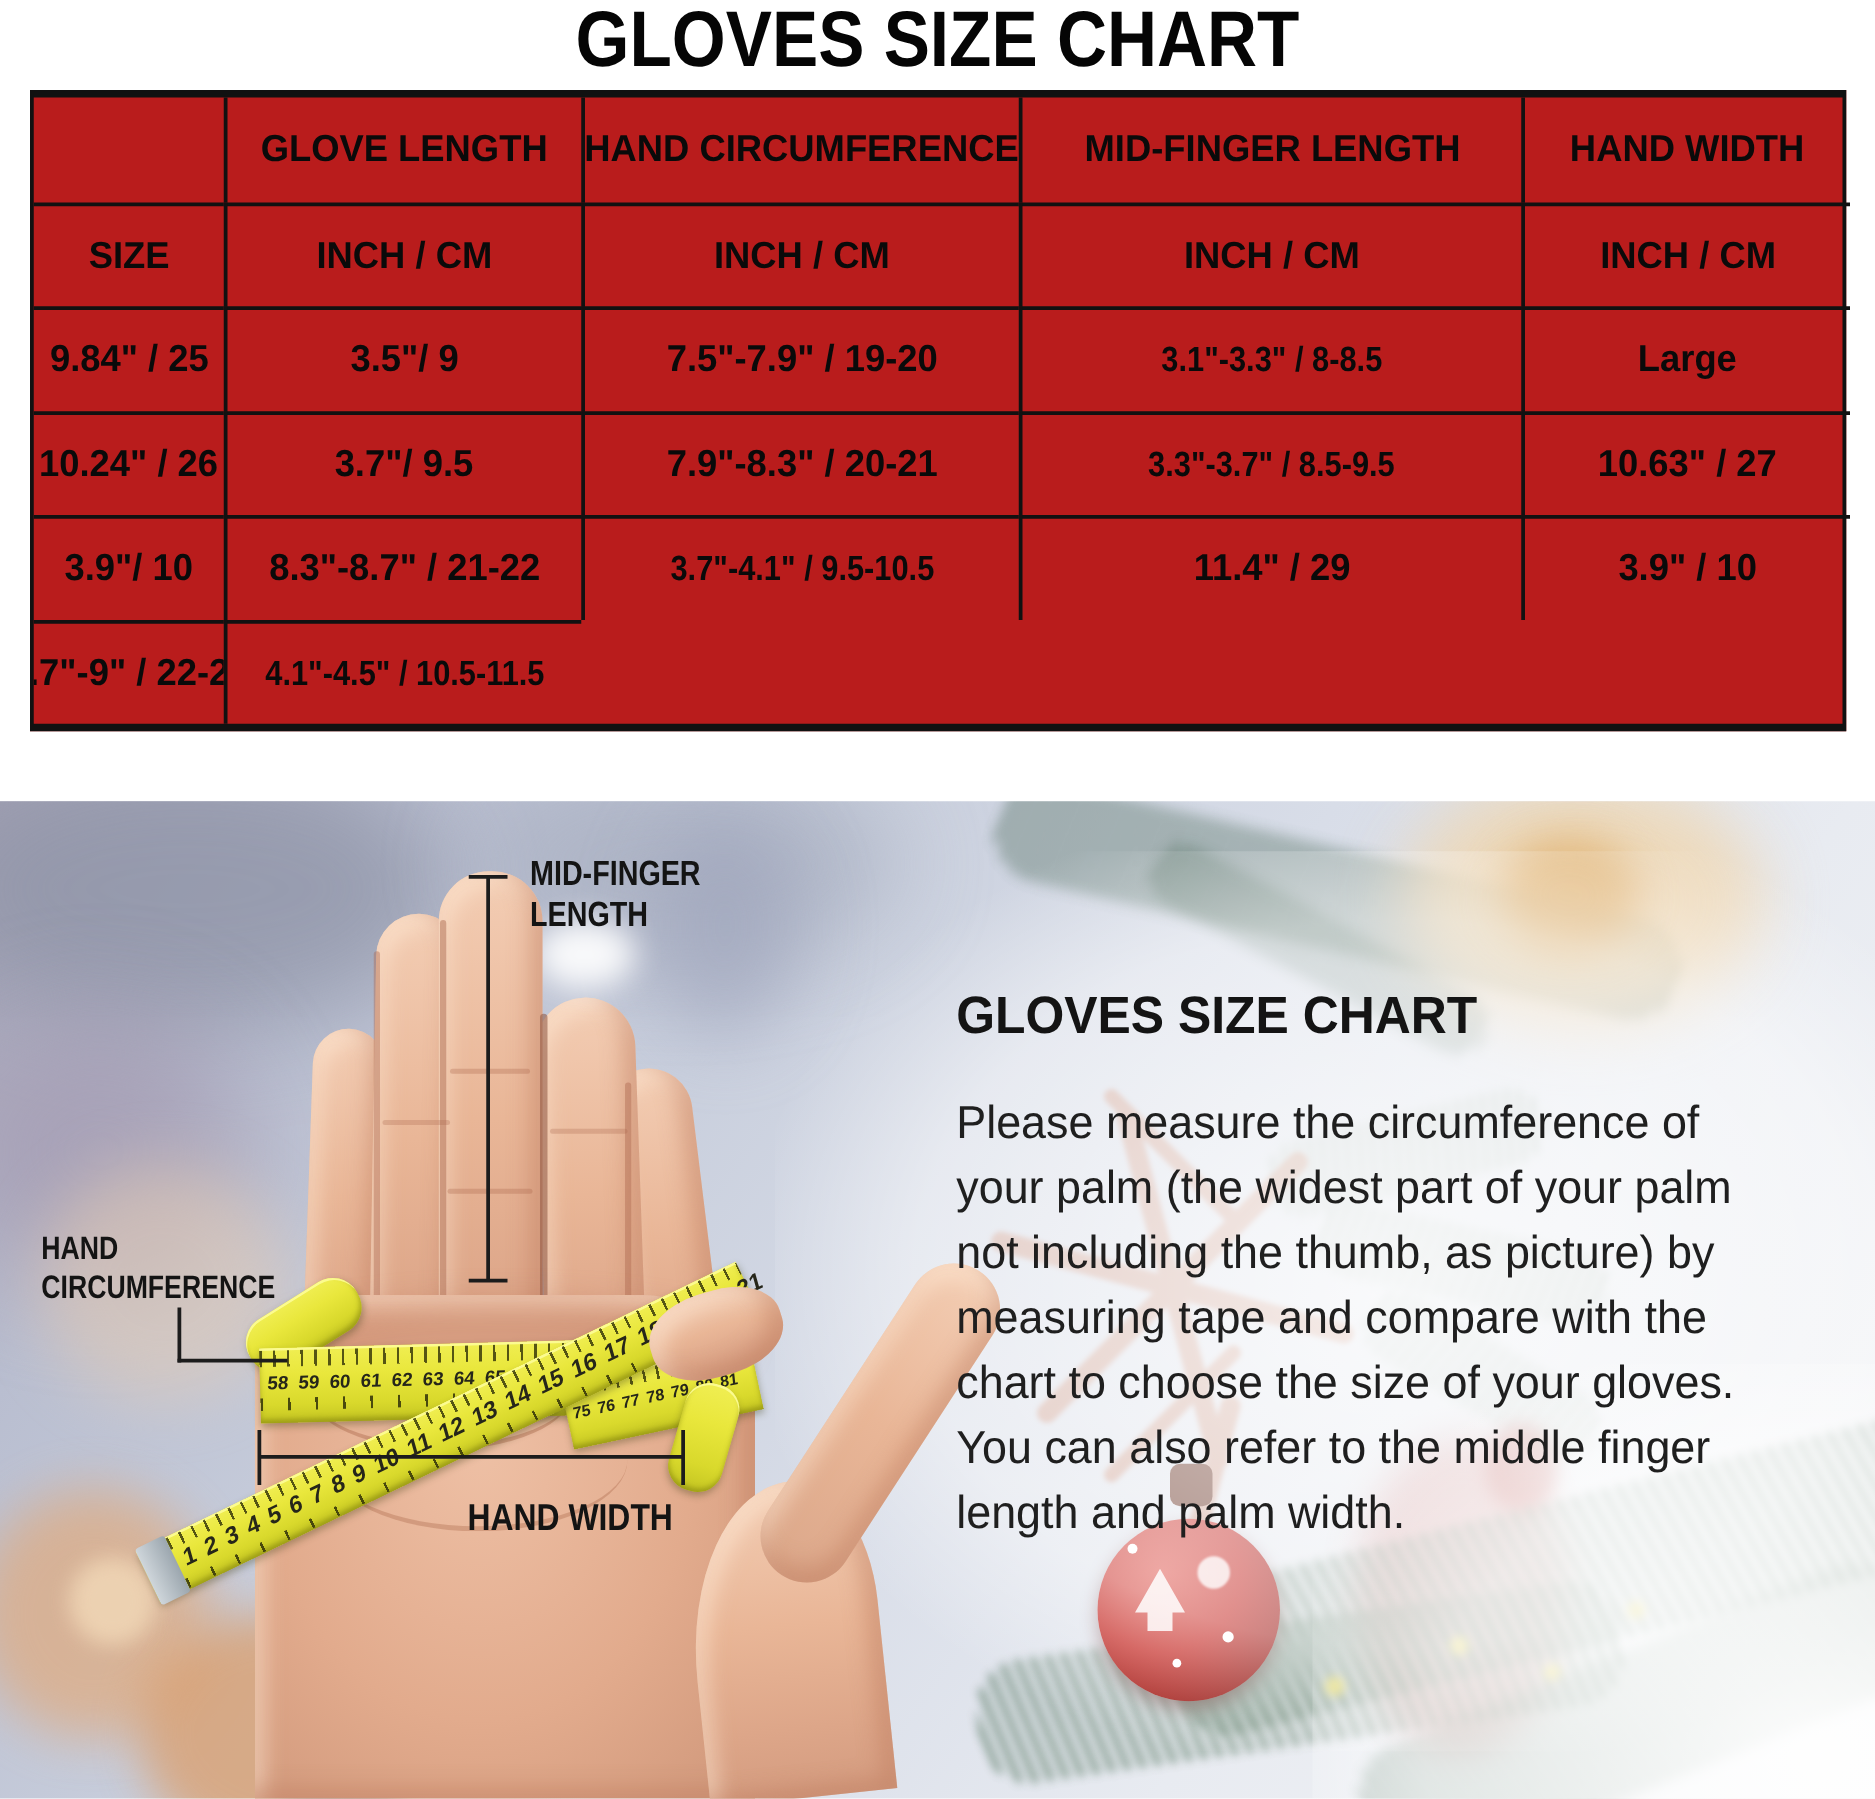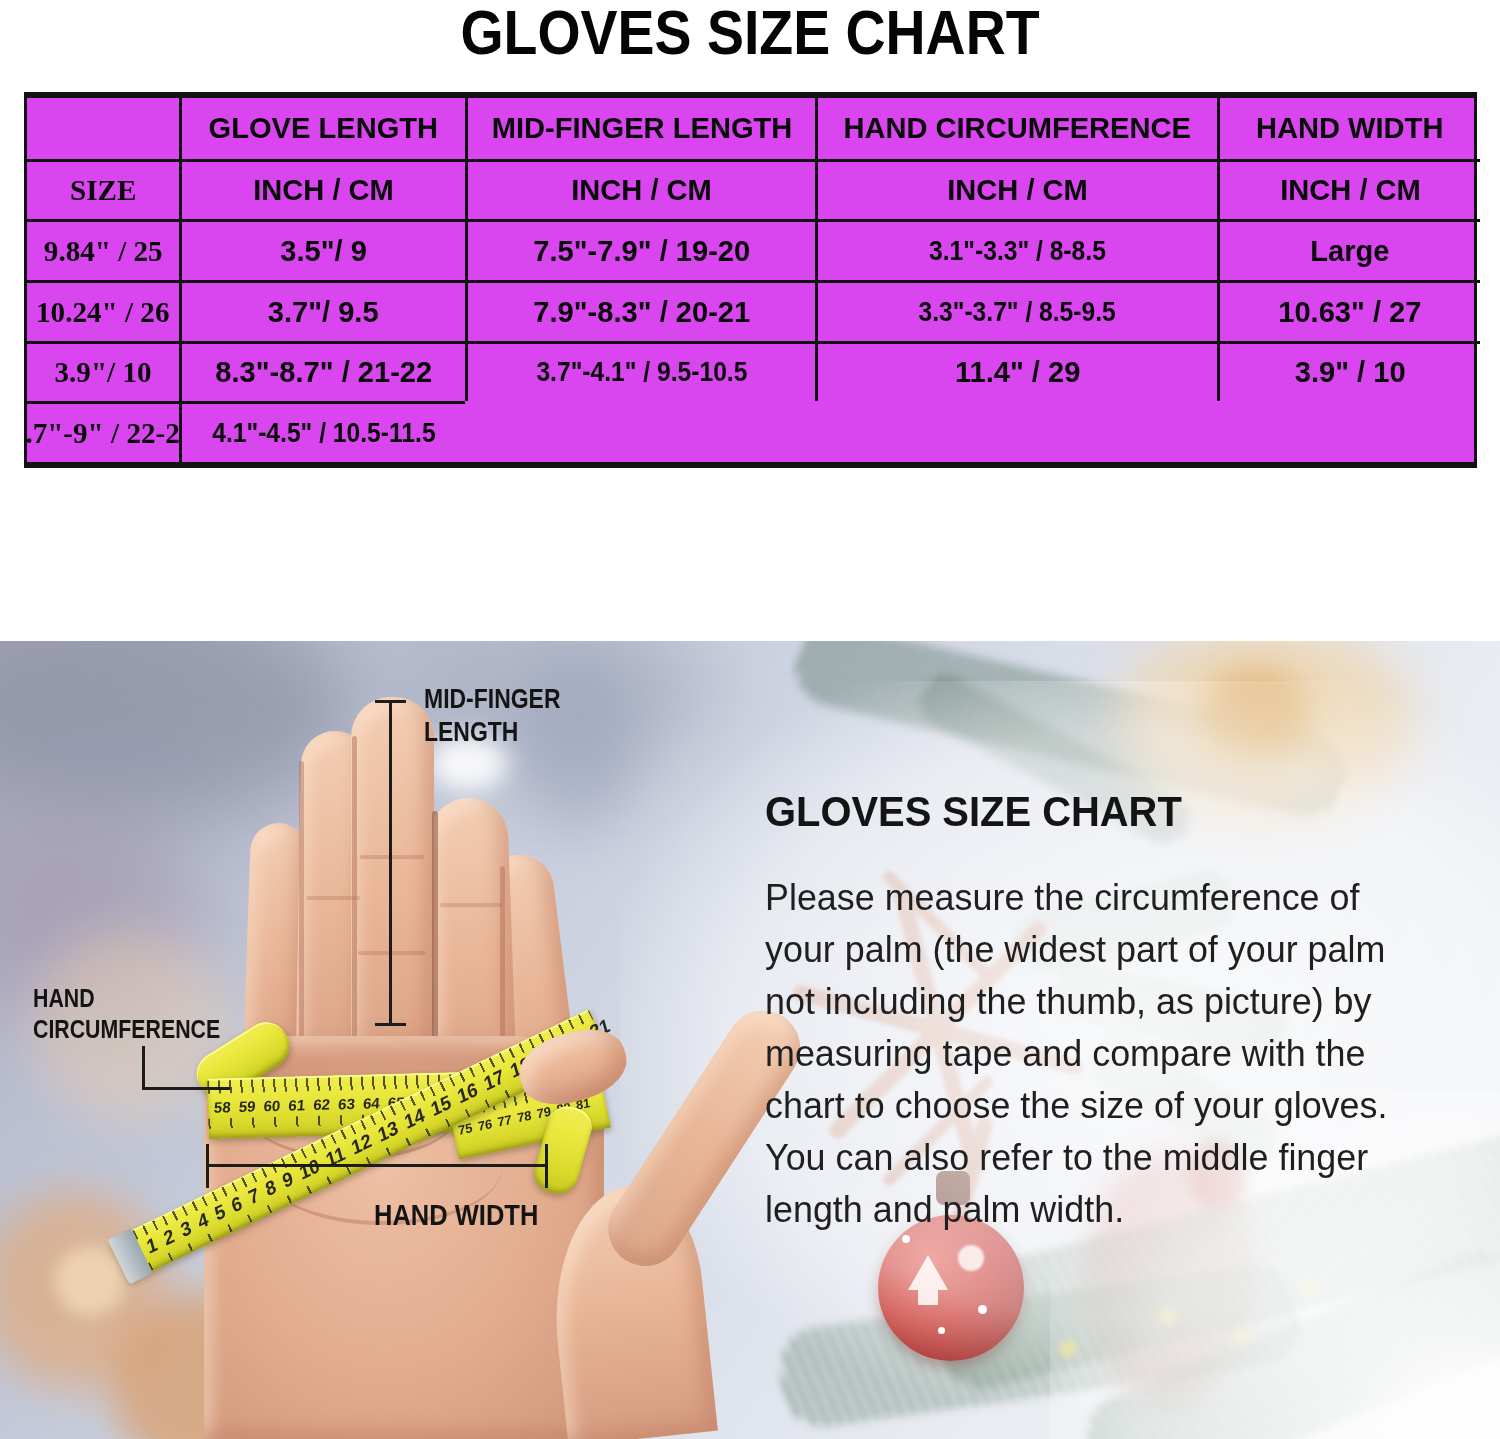--- a/index.html
+++ b/index.html
@@ -5,29 +5,29 @@
   html,body{margin:0;padding:0;background:#fff;}
   .stage{position:relative;width:1500px;height:1439px;background:#fff;overflow:hidden;
          font-family:"Liberation Sans",sans-serif;color:#111;}
   .abs{position:absolute;}
 
   
   .main-title{left:0;top:-4px;width:1500px;text-align:center;font-size:63px;font-weight:bold;
               letter-spacing:0px;transform:scaleX(.88);color:#050505;}
 
   
-  .size-table{left:24px;top:92px;width:1453px;height:376px;display:grid;
+  .size-table{left:24px;top:72px;width:1453px;height:513px;display:grid;
               grid-template-columns:152px 286px 350px 402px 263px;
               grid-template-rows:repeat(6,1fr);
               border:3px solid #111;border-top-width:6px;border-bottom-width:6px;
-              box-sizing:border-box;background:#d946ef;}
+              box-sizing:border-box;background:#b91c1c;}
   .tcell{display:flex;align-items:center;justify-content:center;
          border-left:3px solid #111;border-top:3px solid #111;
          font-weight:bold;font-size:30px;color:#0a0a0a;overflow:hidden;white-space:nowrap;}
-  .tcell:nth-child(5n+1){border-left:none;font-family:Liberation Serif, serif;}
+  .tcell:nth-child(5n+1){border-left:none;}
   .tcell:nth-child(-n+5){border-top:none;}
   .tcell span{display:inline-block;transform:scaleX(.97);}
   .tcell.tight span{font-size:28px;transform:scaleX(.88);}
 
   
   .photo{left:0;top:641px;width:1500px;height:798px;overflow:hidden;
          background:linear-gradient(125deg,#a5a3b6 0%,#b9bed0 16%,#c9cfdd 34%,#d8dde8 52%,#e8ebf1 72%,#f3f4f6 100%);}
   .blob{position:absolute;border-radius:50%;}
   .stripes{position:absolute;border-radius:40px;}
 
@@ -69,24 +69,24 @@
   <div class="abs main-title">GLOVES SIZE CHART</div>
 
   <div class="abs size-table">
     <div class="tcell">
         <span></span>
       </div>
     <div class="tcell">
         <span>GLOVE LENGTH</span>
       </div>
     <div class="tcell">
+        <span>HAND CIRCUMFERENCE</span>
+      </div>
+    <div class="tcell">
         <span>MID-FINGER LENGTH</span>
-      </div>
-    <div class="tcell">
-        <span>HAND CIRCUMFERENCE</span>
       </div>
     <div class="tcell">
         <span>HAND WIDTH</span>
       </div>
 
     <div class="tcell">
         <span>SIZE</span>
       </div>
     <div class="tcell">
         <span>INCH / CM</span>

